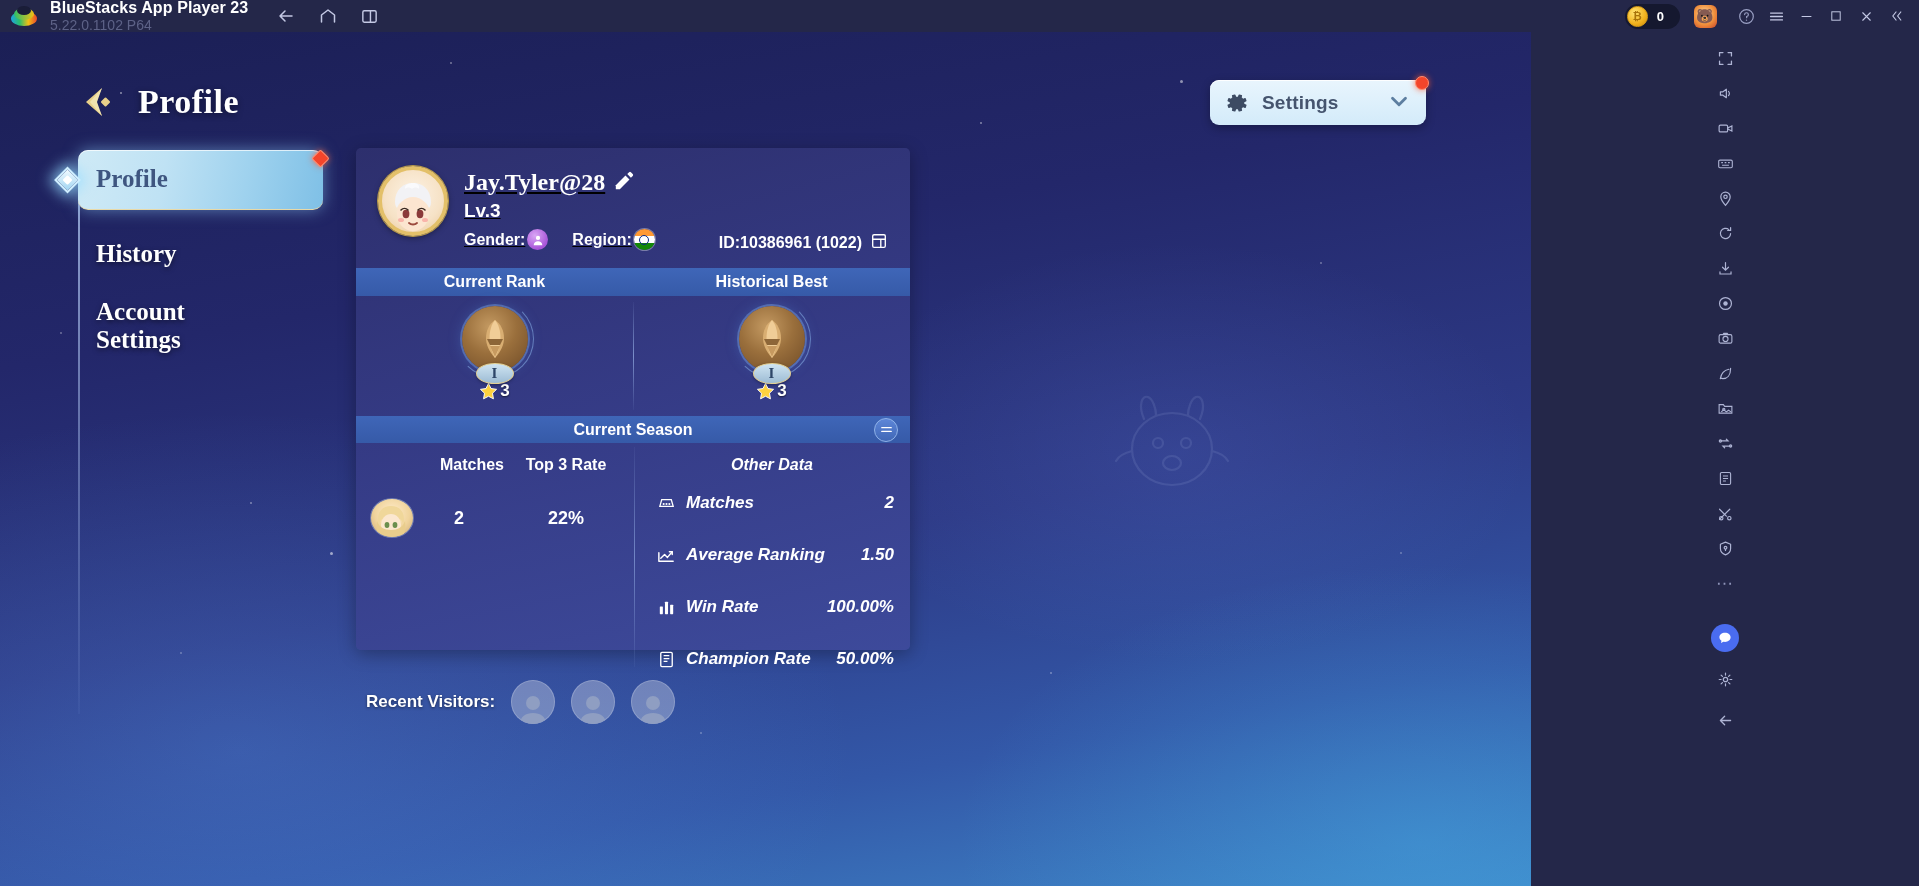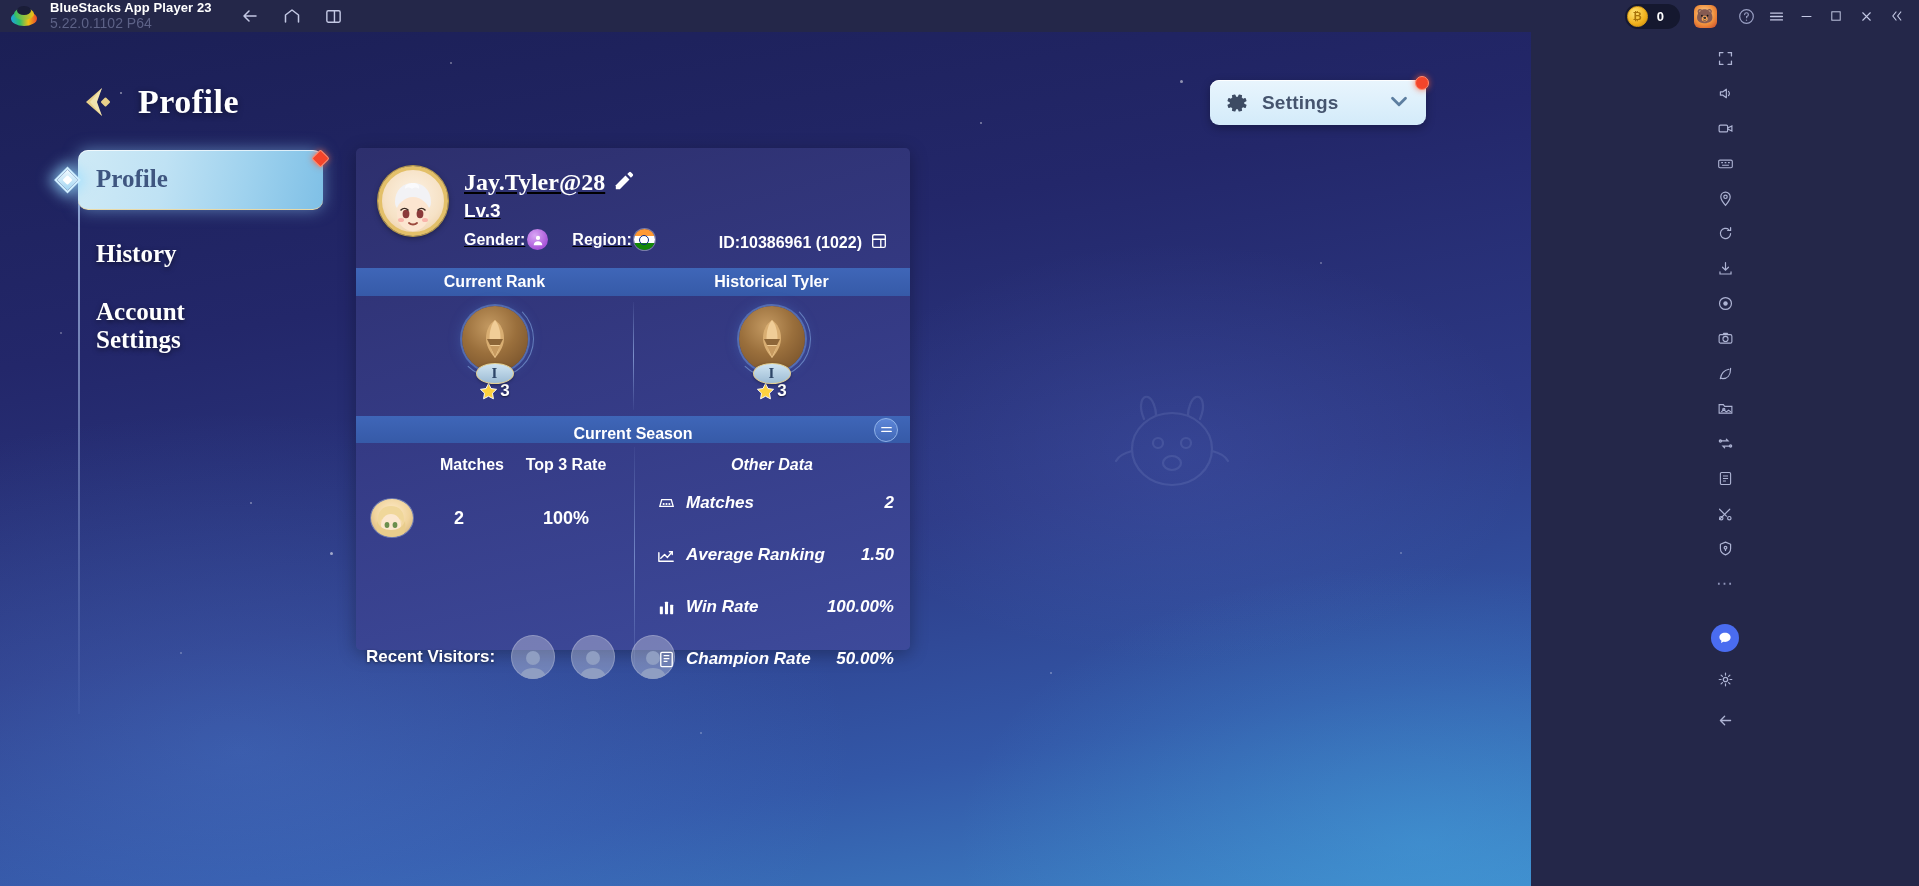--- a/index.html
+++ b/index.html
@@ -14,21 +14,21 @@
   .titlebar {
     position:absolute; top:0; left:0; width:1919px; height:32px;
     background:#242749; display:flex; align-items:center;
   }
   .bs-logo { margin-left:10px; width:28px; height:24px; position:relative; }
   .bs-logo i { position:absolute; border-radius:50%; display:block; }
   .bs-l1 { width:26px; height:15px; left:1px; top:7px; background:linear-gradient(90deg,#1ea4e0,#2bbf6a,#f2c014,#e8452c); border-radius:50%/60%; }
   .bs-l2 { width:20px; height:12px; left:4px; top:4px; background:linear-gradient(90deg,#2bbf6a,#f2c014); border-radius:50%/60%; }
   .bs-l3 { width:14px; height:9px; left:7px; top:2px; background:#1a1d38; border-radius:50%/60%; }
   .tb-titles { margin-left:12px; line-height:1.05; }
-  .tb-name { color:#fff; font-size:13px; font-weight:bold; letter-spacing:.1px; }
+  .tb-name { color:#fff; font-size:16px; font-weight:bold; letter-spacing:.1px; }
   .tb-ver { color:#5d6287; font-size:14px; margin-top:1px; }
   .tb-navs { display:flex; align-items:center; gap:22px; margin-left:28px; }
   .tb-navs svg { display:block; }
   .tb-right { margin-left:auto; display:flex; align-items:center; gap:0; padding-right:8px; }
   .coin-pill {
     display:flex; align-items:center; background:#15182f; border-radius:13px;
     height:25px; padding:0 16px 0 2px; margin-right:14px;
   }
   .coin {
     width:21px; height:21px; border-radius:50%;
@@ -191,21 +191,21 @@
     border:1.5px solid #e2cf93; display:flex; align-items:center; justify-content:center;
     font-family:"Liberation Serif", serif; color:#2e4668; font-size:15px; font-weight:bold;
     box-shadow:0 1px 3px rgba(0,0,0,.35); position:relative; z-index:2;
   }
   .stars-row { display:flex; align-items:center; gap:2px; margin-top:-3px; }
   .star-num { color:#fff; font-size:17px; font-weight:bold; text-shadow:0 1px 2px rgba(0,0,0,.6); }
 
   
   .season-bar {
     height:27px; background:linear-gradient(180deg,#3f66b8 0%, #365aa8 100%);
-    display:flex; align-items:flex-end; justify-content:center; position:relative;
+    display:flex; align-items:center; justify-content:center; position:relative;
   }
   .season-bar .stitle { color:#fff; font-size:16px; font-weight:bold; }
   .swap-btn {
     position:absolute; right:12px; top:50%; transform:translateY(-50%);
     width:24px; height:24px; border-radius:50%;
     background:linear-gradient(180deg,#5d86d8,#4067b6); border:1px solid #8fb2e8;
     display:flex; align-items:center; justify-content:center; cursor:pointer;
   }
   .season-body { display:flex; height:228px; position:relative; }
   .sb-left { flex:0 0 278px; position:relative; }
@@ -228,21 +228,21 @@
   .rhead { text-align:center; color:#fff; font-size:16px; font-weight:bold; padding-top:13px; }
   .drow {
     display:flex; align-items:center; height:46px; padding:0 16px 0 22px; margin-top:6px;
   }
   .drow .dic { flex:0 0 26px; display:flex; align-items:center; }
   .drow .dlab { color:#fff; font-size:17px; font-weight:bold; margin-left:4px; }
   .drow .dval { margin-left:auto; color:#fff; font-size:17px; font-weight:bold; }
 
   
   .visitors {
-    position:absolute; left:366px; top:603px; display:flex; align-items:center; gap:16px;
+    position:absolute; left:366px; top:648px; display:flex; align-items:center; gap:16px;
   }
   .vlabel { color:#fff; font-size:17px; font-weight:bold; text-shadow:0 1px 3px rgba(0,0,0,.5); }
   .vav {
     width:44px; height:44px; border-radius:50%;
     background:rgba(255,255,255,.30); display:flex; align-items:flex-end; justify-content:center;
     overflow:hidden; box-shadow:inset 0 0 0 1px rgba(255,255,255,.2);
   }
   .vav .vperson { width:30px; height:32px; }
 
   
@@ -456,21 +456,21 @@
           <svg width="18" height="18" viewBox="0 0 20 20" fill="none" stroke="#fff" stroke-width="1.5">
               <rect x="3" y="3" width="14" height="14" rx="1.5"></rect>
               <path d="M3 8h14M12 8v9"></path>
             </svg>
         </span>
       </div>
     </div>
 
     <div class="sec-bar" style="margin-top:18px;">
       <span class="half">Current Rank</span>
-      <span class="half">Historical Tyler</span>
+      <span class="half">Historical Best</span>
     </div>
     <div class="rank-row">
       <div class="rank-div"></div>
 
       <div class="rank-col">
         <div class="medal">
           <svg class="helm" viewBox="0 0 34 42" fill="none">
             <path d="M17 2c-6 4-9 11-9 18 0 7 3 13 9 20 6-7 9-13 9-20 0-7-3-14-9-18z" fill="#d9ae72"></path>
             <path d="M17 2c-3.5 4-5.5 11-5.5 18 0 7 2 13 5.5 20 3.5-7 5.5-13 5.5-20 0-7-2-14-5.5-18z" fill="#f0cd97"></path>
             <path d="M9 21h16l-3 6H12l-3-6z" fill="#8d6638"></path>
@@ -526,21 +526,21 @@
             <svg width="40" height="40" viewBox="0 0 40 40" style="position:absolute;left:0;top:2px;">
               <path d="M7 18c0-8 5-13 13-13s13 5 13 13c0 2-.5 4-1 5-1-5-5-7-12-7s-11 2-12 7c-.5-1-1-3-1-5z" fill="#f0d79a"></path>
               <ellipse cx="20" cy="24" rx="10" ry="11" fill="#fbe7cf"></ellipse>
               <ellipse cx="16" cy="24" rx="2.4" ry="3" fill="#6b8f4e"></ellipse>
               <ellipse cx="24" cy="24" rx="2.4" ry="3" fill="#6b8f4e"></ellipse>
               <path d="M17.5 30c1.5 1.2 4 1.2 5.5 0" stroke="#b5746a" stroke-width="1.3" fill="none" stroke-linecap="round"></path>
               <path d="M6 20c-1 7 0 12 3 16h22c3-4 4-9 3-16-2 6-7 9-14 9S8 26 6 20z" fill="#e9cd8c"></path>
             </svg>
           </span>
           <span class="v1">2</span>
-          <span class="v2">100%</span>
+          <span class="v2">22%</span>
         </div>
       </div>
 
       <div class="sb-right">
         <div class="rhead">Other Data</div>
 
         <div class="drow">
           <span class="dic">
             <svg width="21" height="21" viewBox="0 0 22 22" fill="none" stroke="#fff" stroke-width="1.4">
               <path d="M4 14l2-7h10l2 7H4z"></path>

